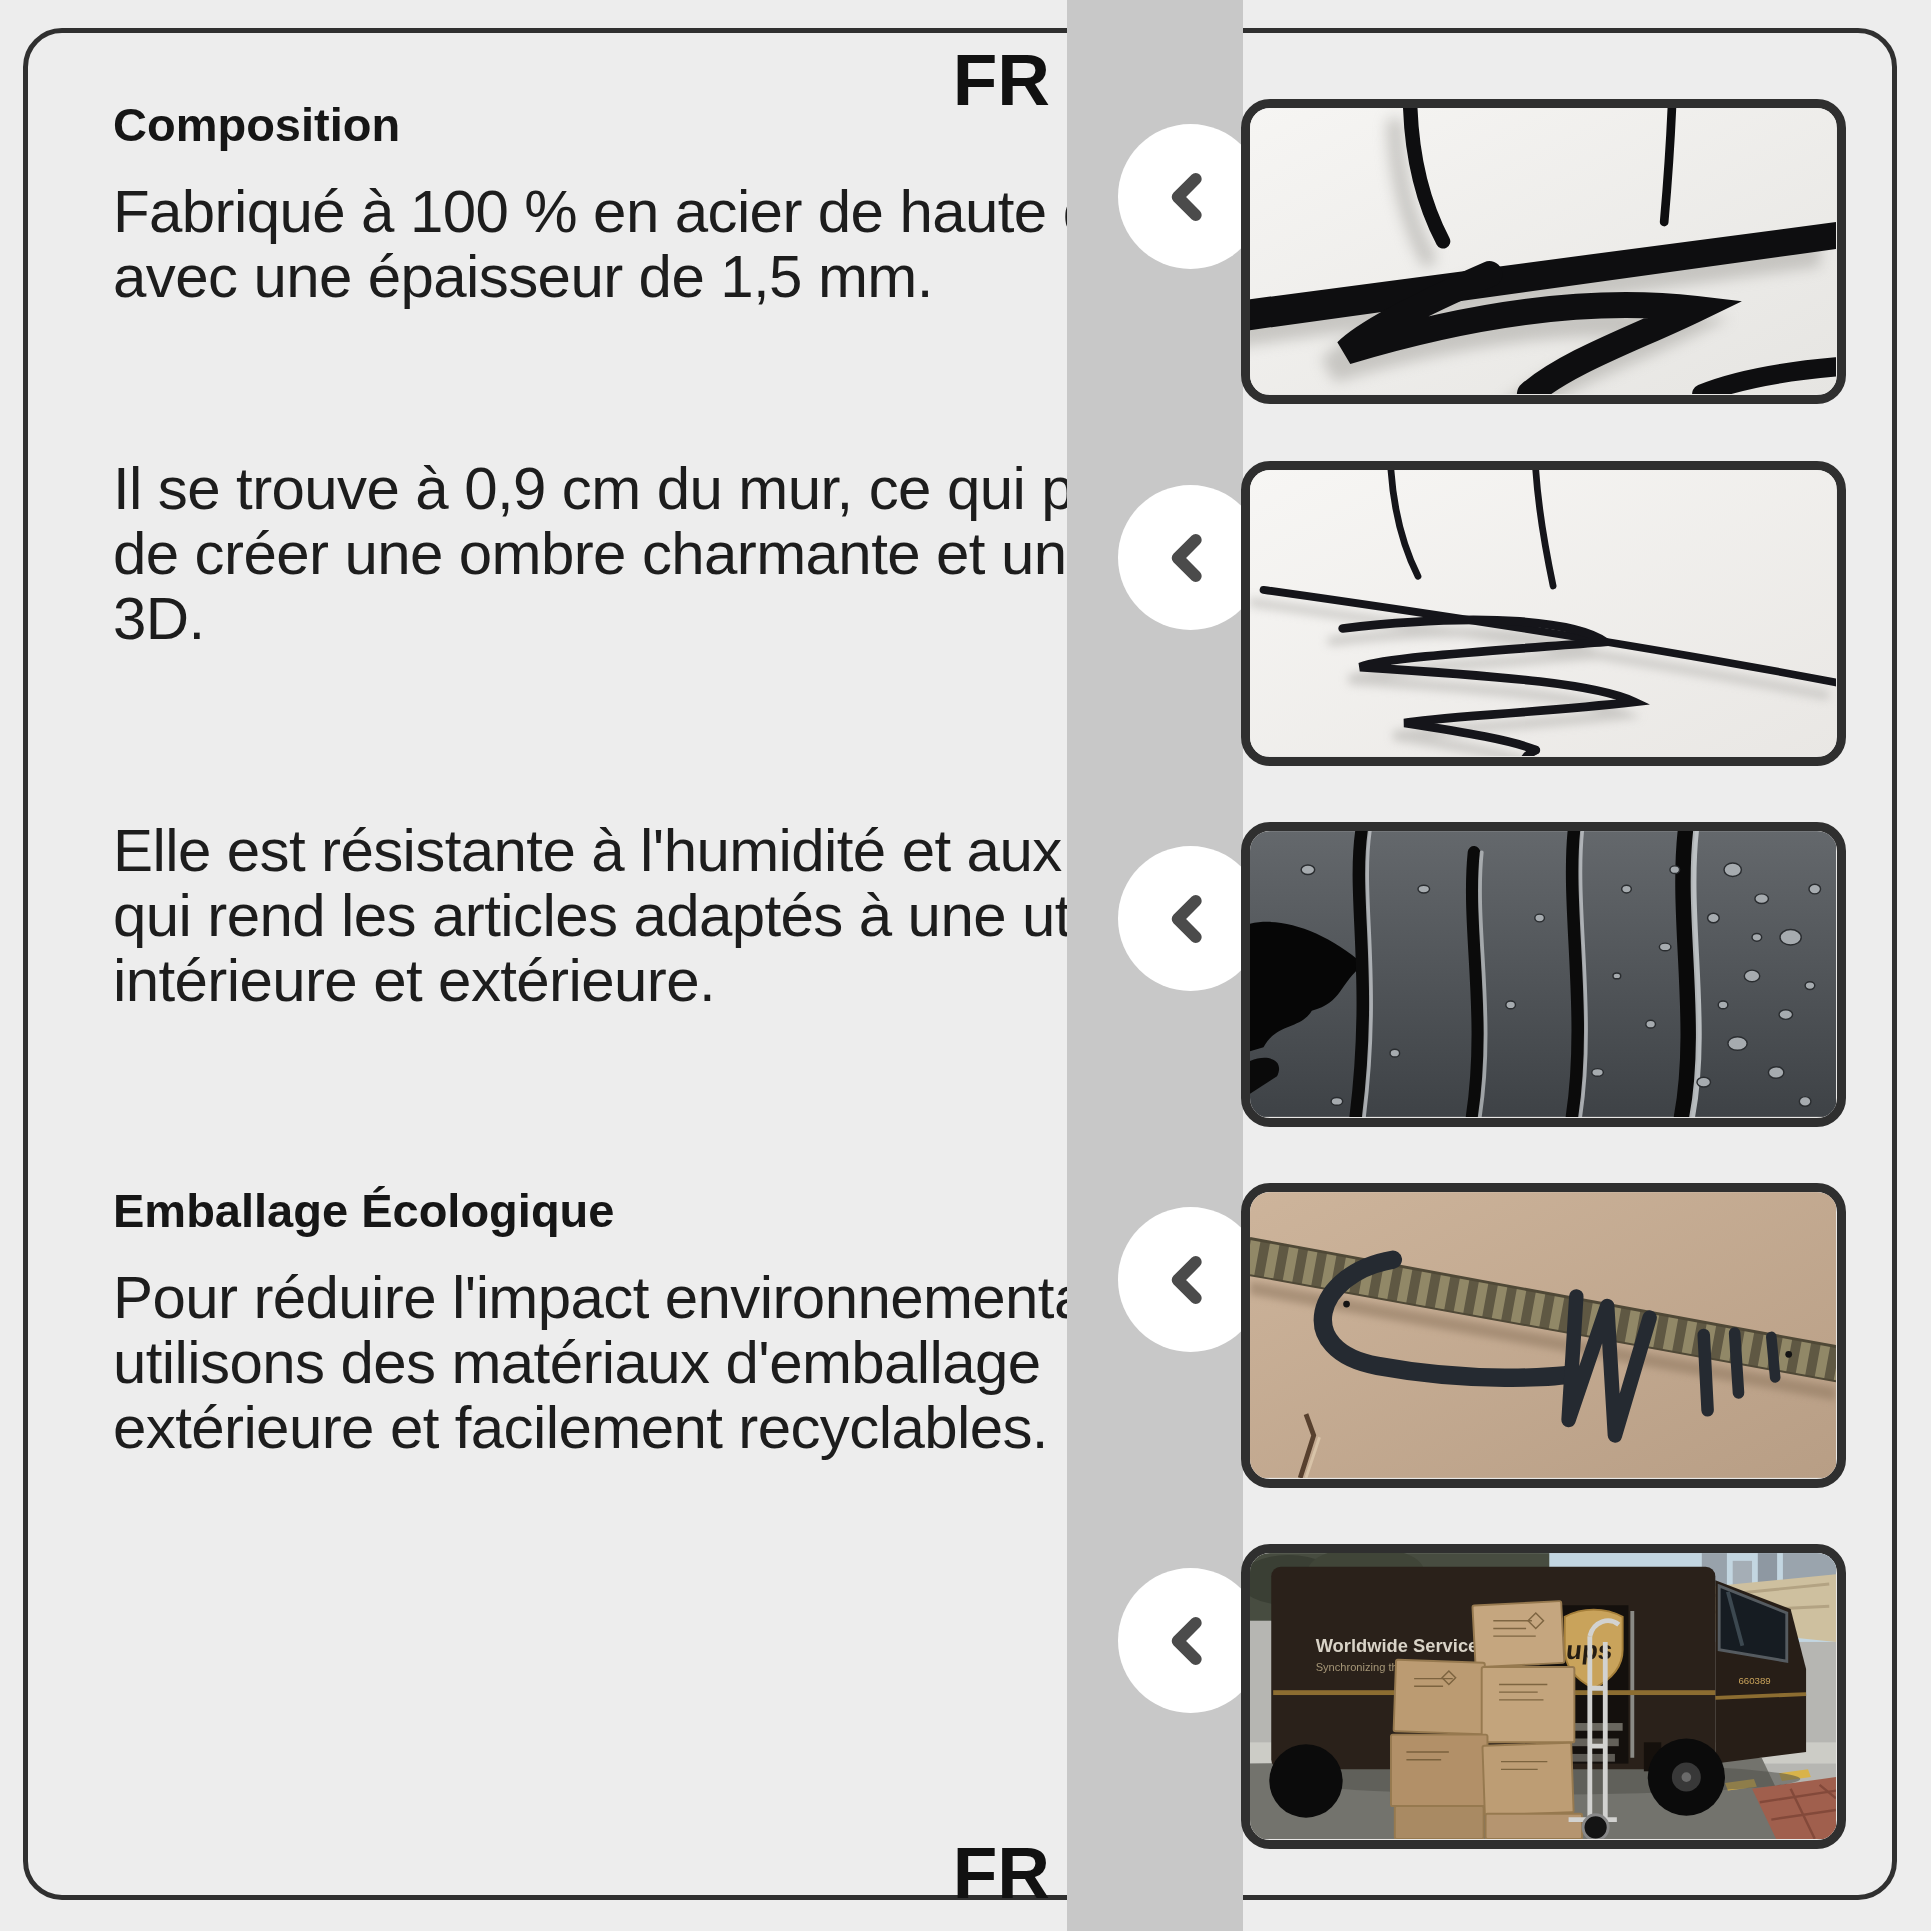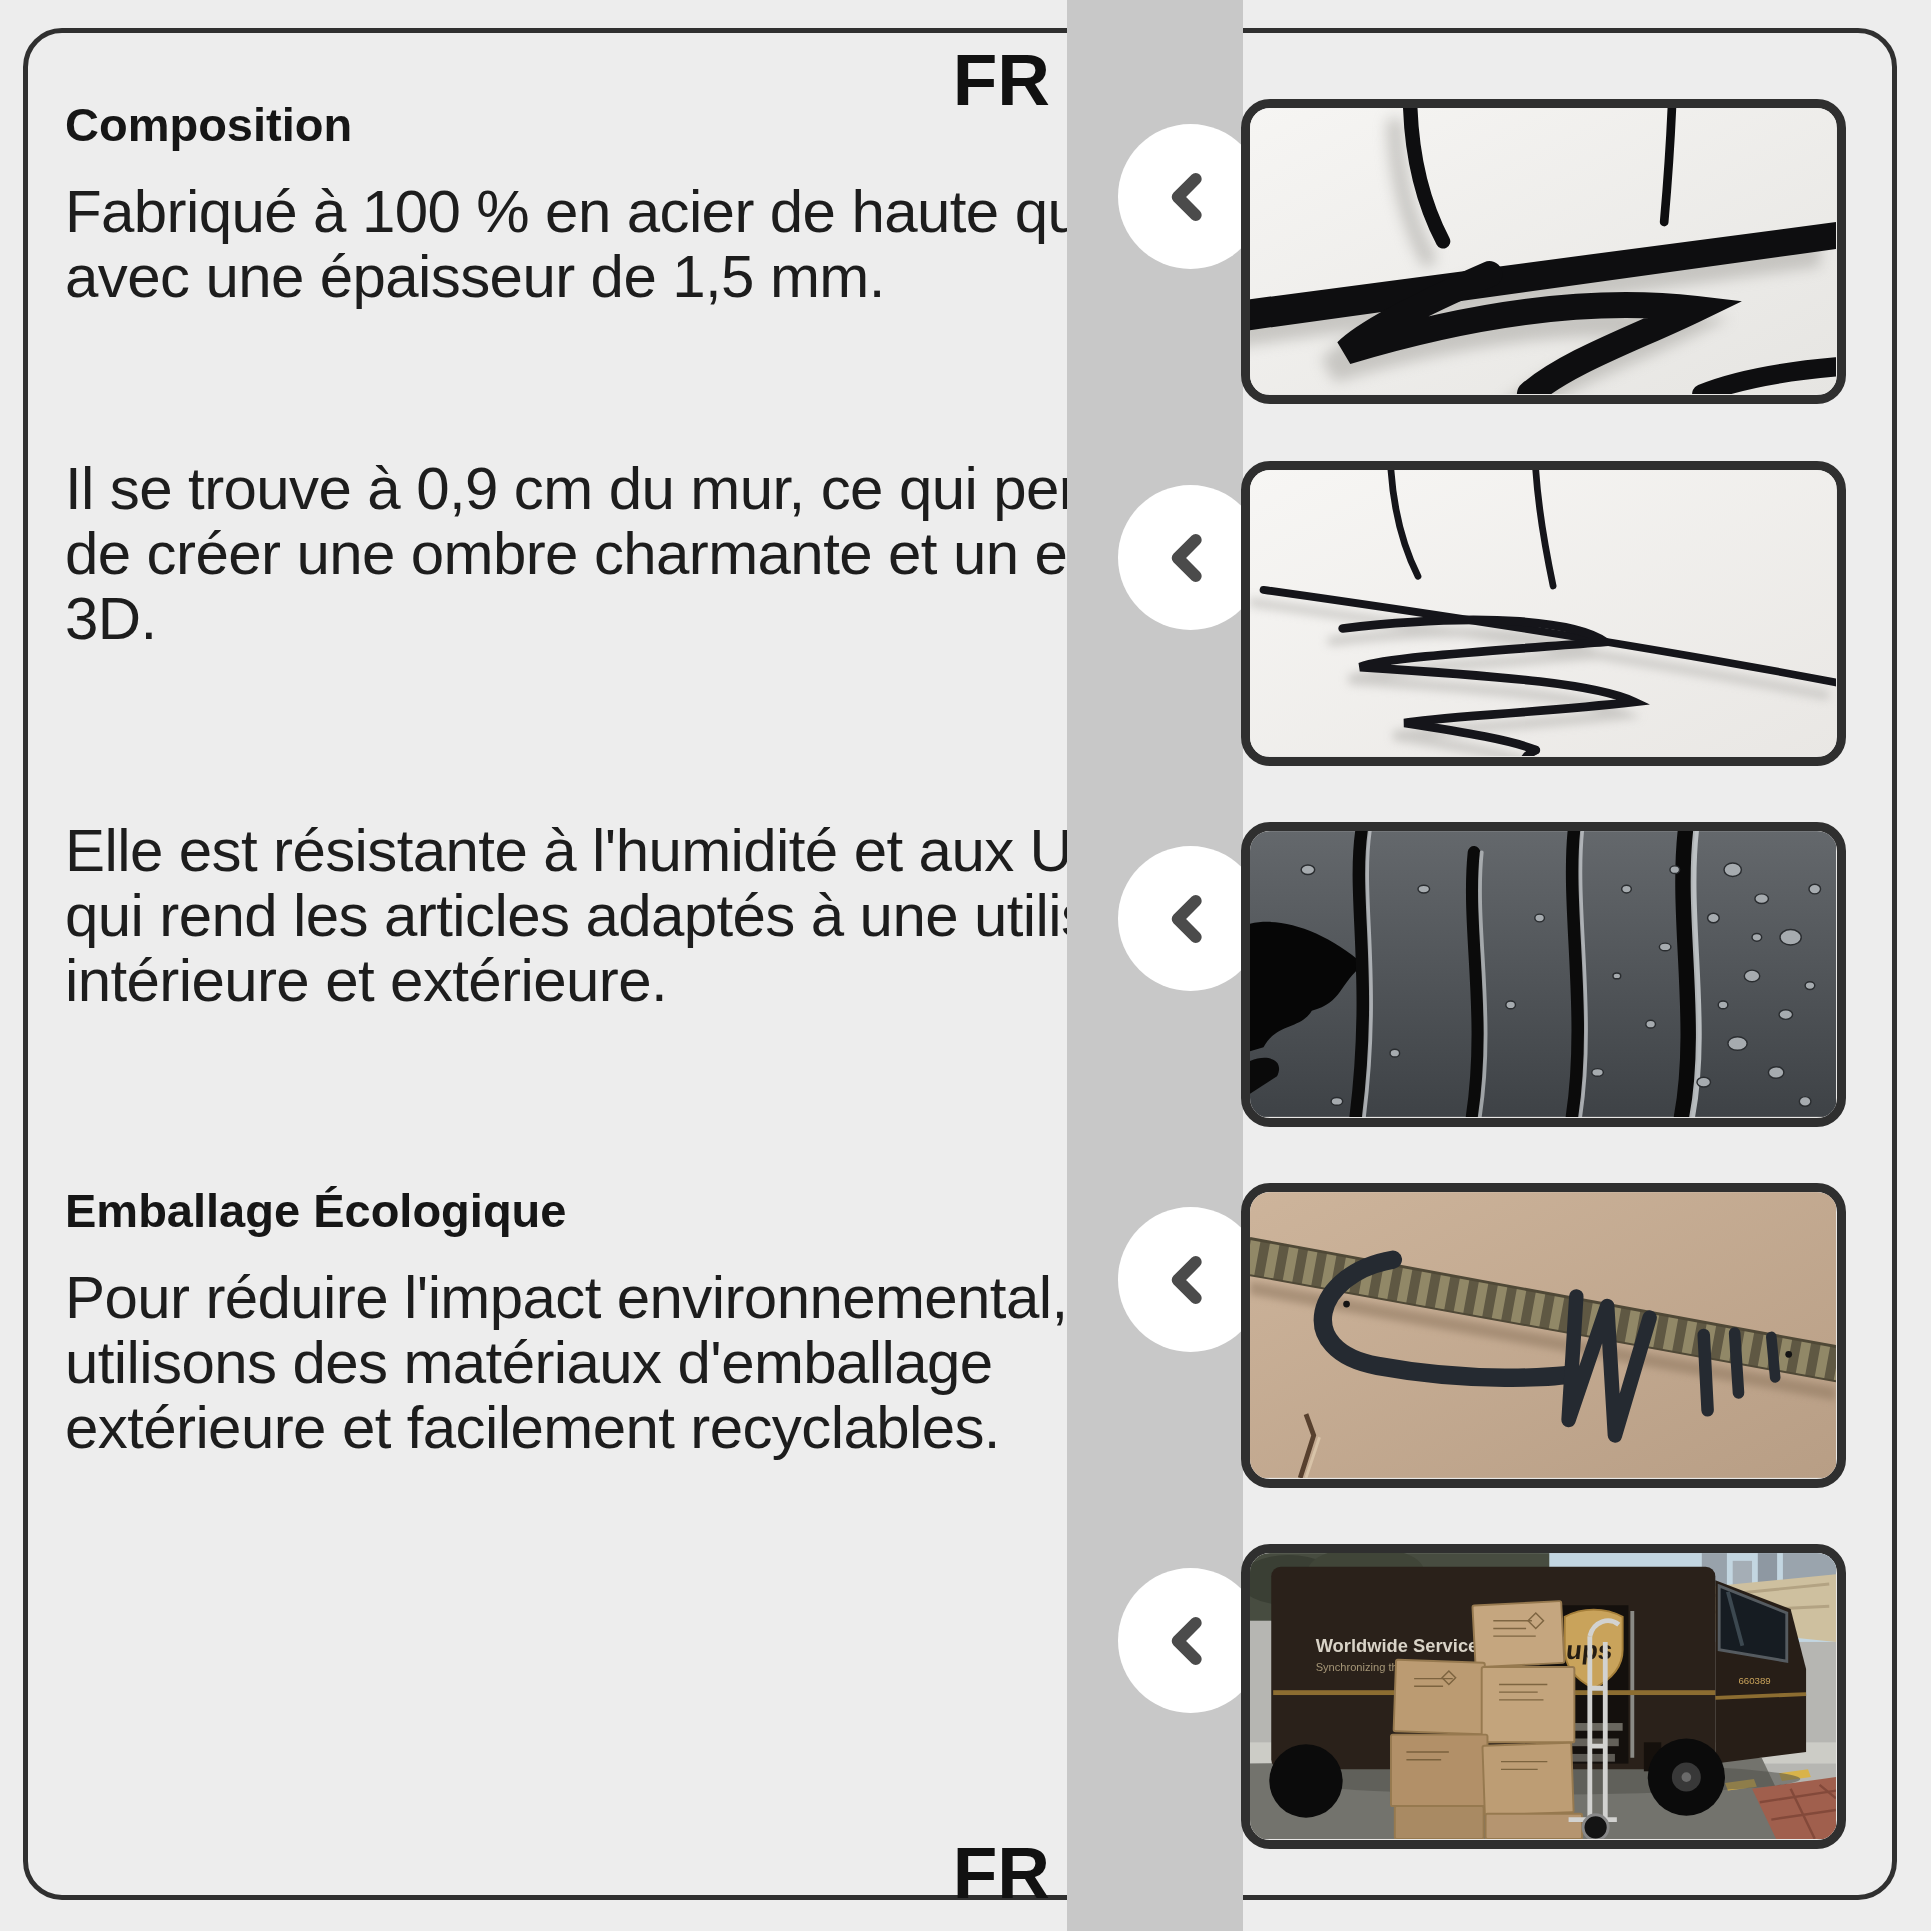--- a/index.html
+++ b/index.html
@@ -9,21 +9,21 @@
 
   
   .card{position:absolute;left:23px;top:28px;width:1874px;height:1872px;
         border:5.8px solid #303030;border-radius:39px;box-sizing:border-box;
         background:#ededed;z-index:1;}
   .fr{position:absolute;left:0;width:1022px;text-align:right;
       font-weight:700;font-size:73px;line-height:77px;color:#111;}
   .fr-top{top:7.7px;}
   .fr-bottom{top:1801px;}
   .text-col{position:absolute;left:37px;top:61px;width:1043px;}
-  .sec{height:362px;overflow:visible;}
+  .sec{height:362px;overflow:visible;margin-left:48px;}
   .sec h3{margin:0 0 23px 0;font-size:47px;line-height:62px;font-weight:700;color:#161616;}
   .sec p{margin:0;font-size:60px;line-height:65px;letter-spacing:-0.6px;
          white-space:pre;color:#1d1d1d;}
 
   
   .strip{position:absolute;left:1067px;top:0;width:176px;height:1931px;
          background:#c8c8c8;z-index:2;}
 
   
   .tab{position:absolute;left:1118px;width:145px;height:145px;border-radius:50%;

